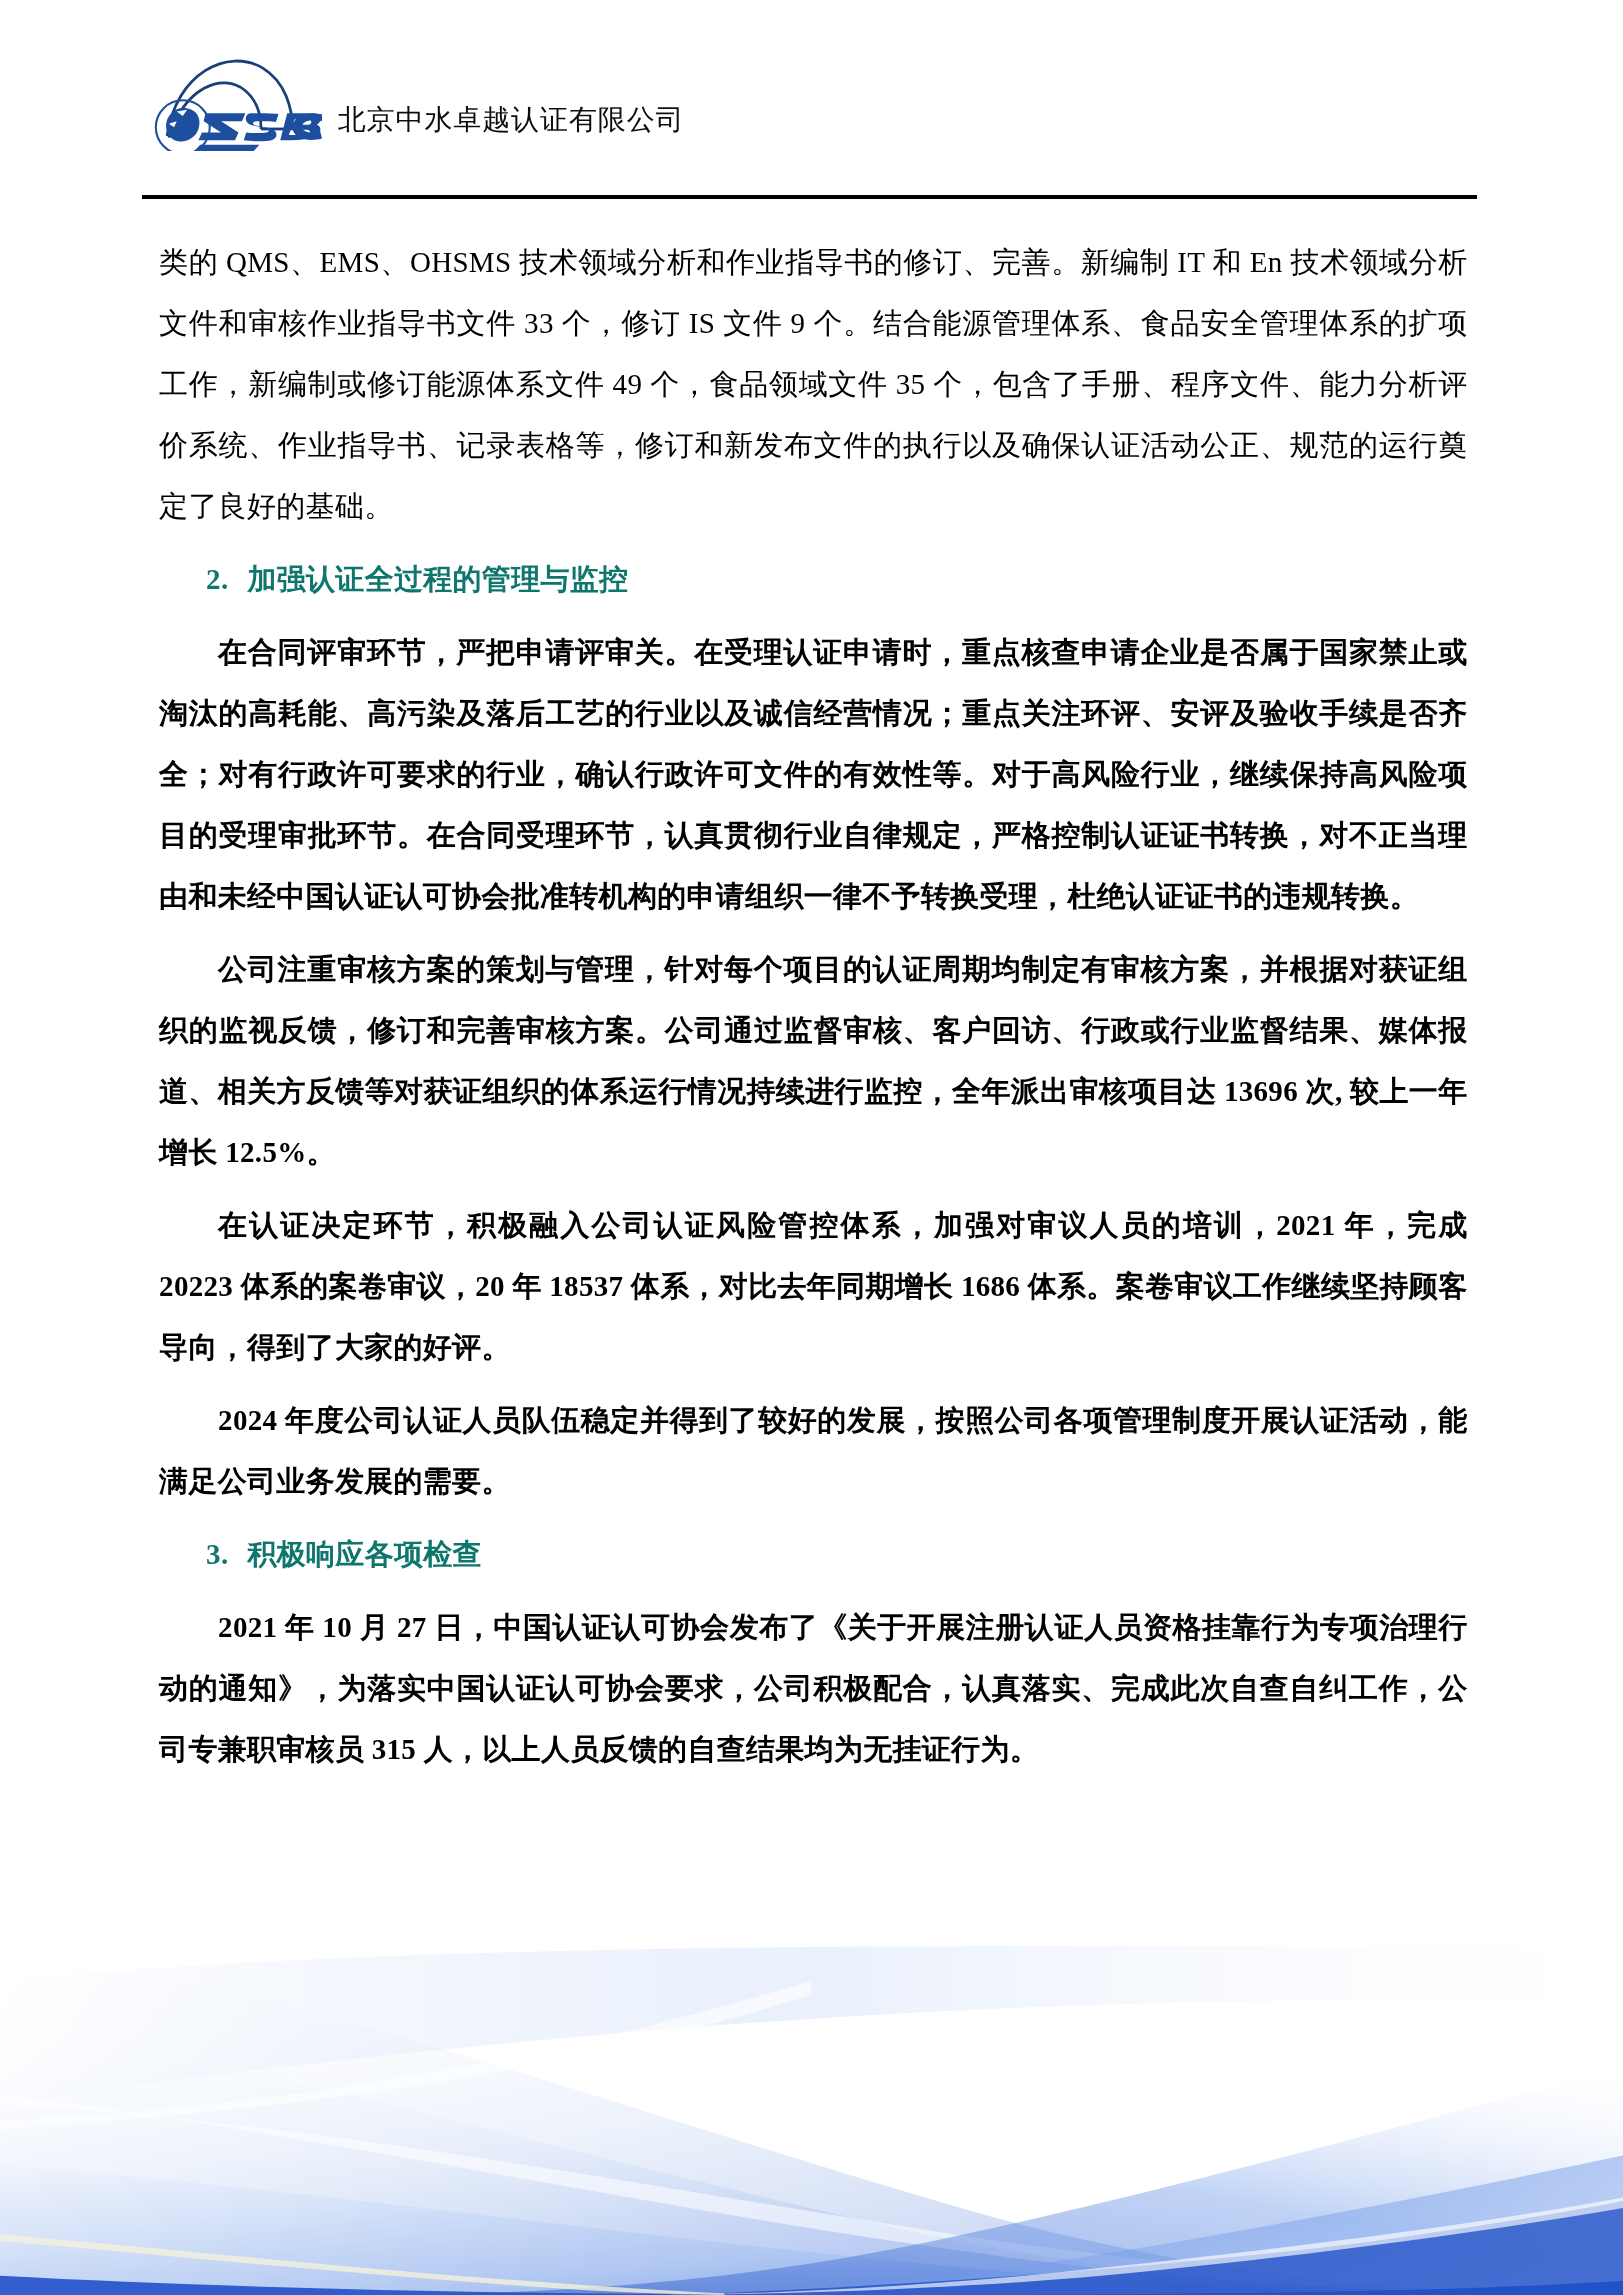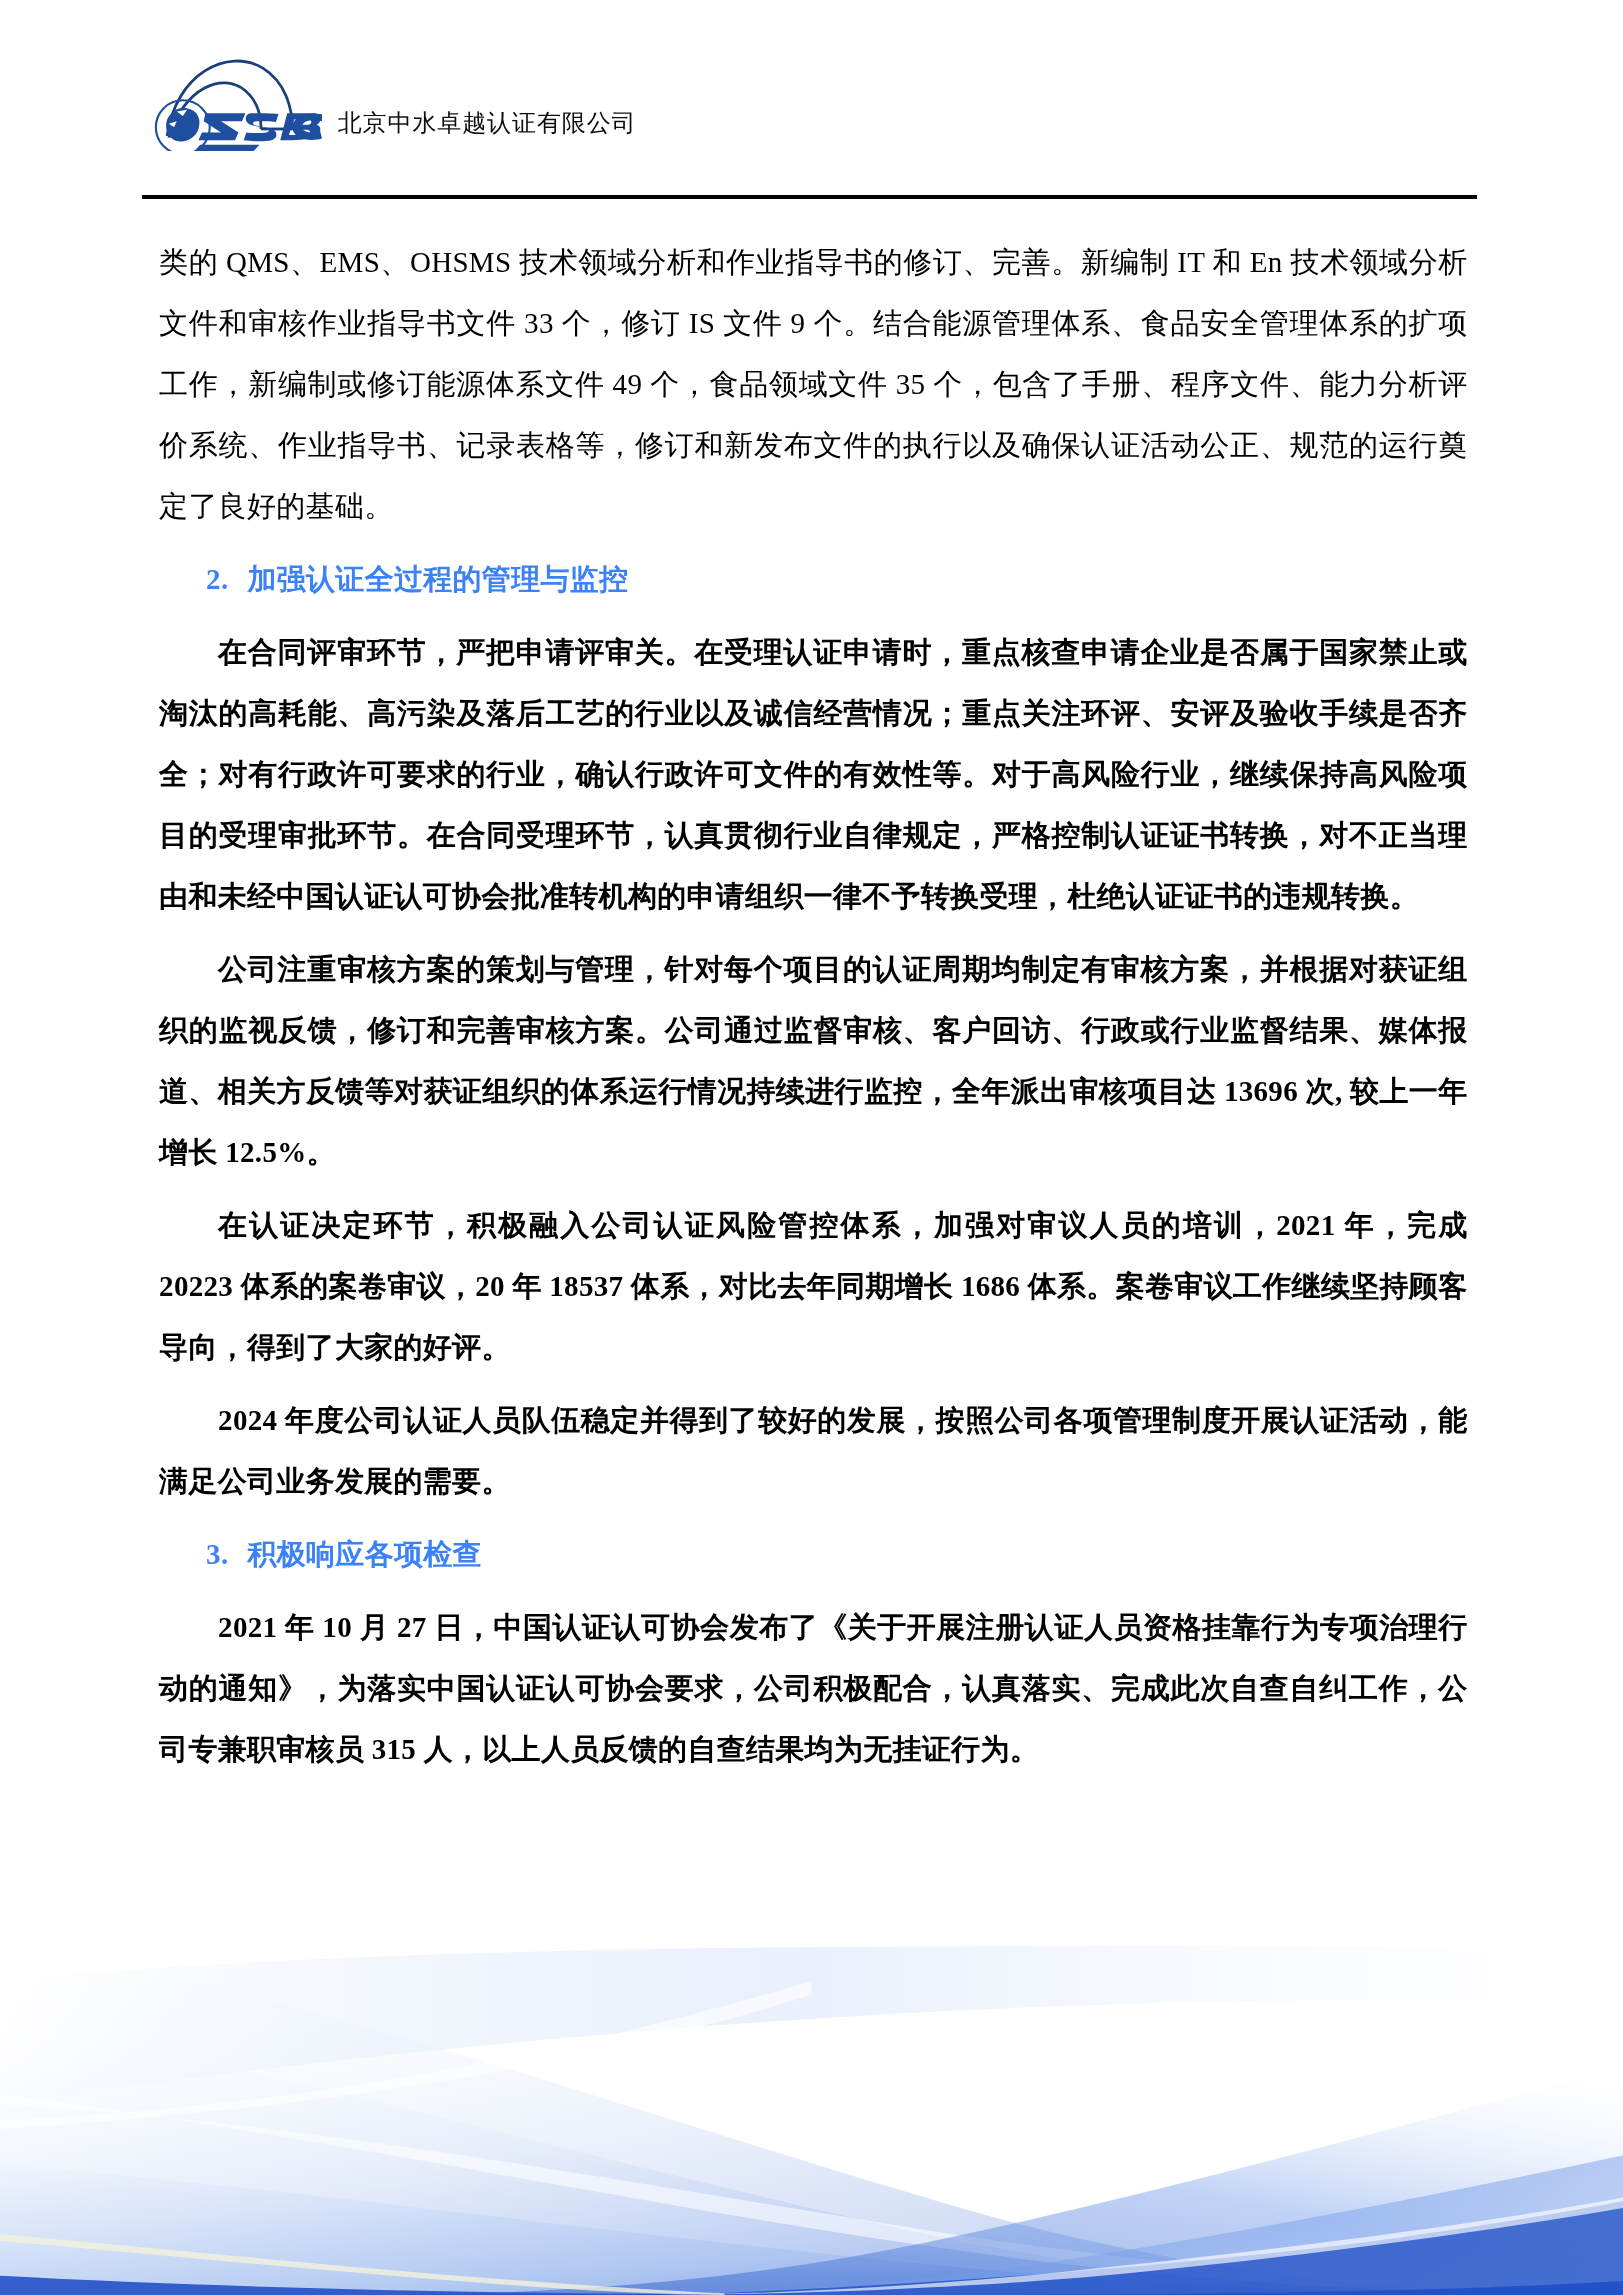--- a/index.html
+++ b/index.html
@@ -41,21 +41,21 @@
     height: 118px;
     flex: 0 0 auto;
   }
   .logo-mark svg {
     display: block;
     width: 174px;
     height: 118px;
   }
   .logo-company-name {
     font-family: "Liberation Sans", "DejaVu Sans", sans-serif;
-    font-size: 24px;
+    font-size: 28px;
     color: #0d0d0d;
     letter-spacing: 0.9px;
     white-space: nowrap;
     padding-bottom: 12.2px;
     margin-left: 15.7px;
   }
   .header-rule {
     position: absolute;
     left: 142px;
     top: 195px;
@@ -89,21 +89,21 @@
   }
   p.indent {
     text-indent: 59px;
     font-weight: bold;
   }
   h3.heading {
     margin: 0;
     font-size: 29px;
     line-height: 61px;
     font-weight: bold;
-    color: #3b82f6;
+    color: #0f766e;
     text-indent: 59px;
     letter-spacing: 0.3px;
     font-family: "Liberation Sans", "DejaVu Sans", sans-serif;
   }
   h3.heading .num {
     font-family: "Liberation Serif", "DejaVu Serif", serif;
     font-weight: bold;
     margin-right: 19px;
   }
 

